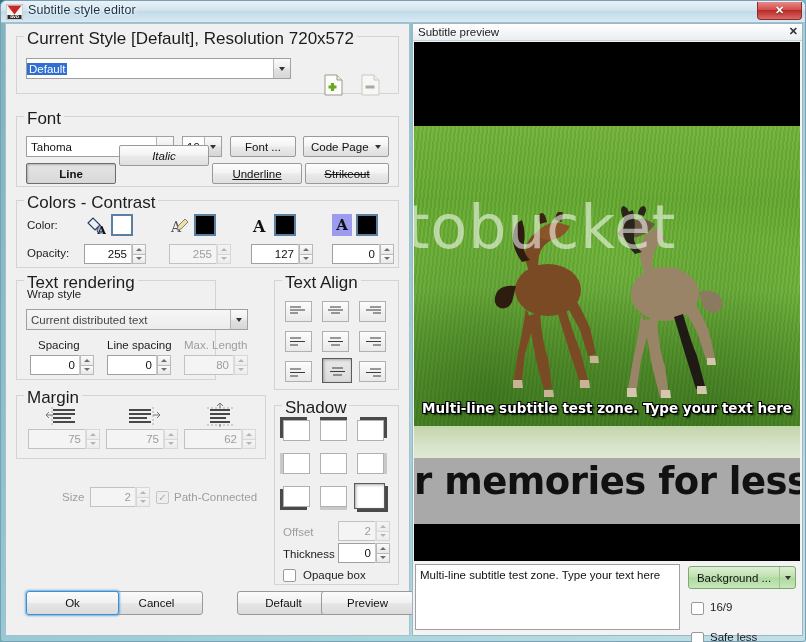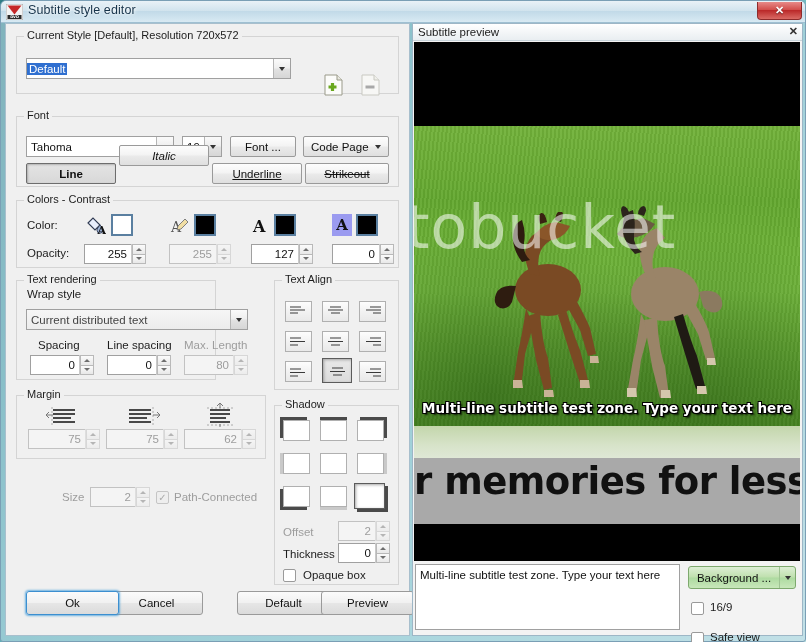--- a/index.html
+++ b/index.html
@@ -70,21 +70,21 @@
   .group {
     position: absolute;
     border: 1px solid #d4d4d4;
     background: transparent;
   }
   .group-label {
     position: absolute;
     top: -8px; left: 7px;
     background: #f0f0f0;
     padding: 0 3px;
-    font-size: 11px;
+    font-size: 17px;
     color: #1c1c1c;
   }
 
   
   .ctl {
     background: linear-gradient(to bottom, #fdfdfd 0%, #f3f3f3 48%, #eaeaea 52%, #dfdfdf 100%);
     border: 1px solid #9a9a9a;
     border-radius: 2px;
     font-size: 11.5px;
     color: #111;
@@ -723,17 +723,17 @@
         <span class="t">Background ...</span>
         <span class="a">
             <i class="arrow-dn"></i>
           </span>
       </div>
 
       <div class="cb" style="left:278px; top:578px;"></div>
       <div class="lbl" style="left:297px; top:577px;">16/9</div>
 
       <div class="cb" style="left:278px; top:608px;"></div>
-      <div class="lbl" style="left:297px; top:607px;">Safe view</div>
+      <div class="lbl" style="left:297px; top:607px;">Safe less</div>
     </div>
 
   </div>
 </div>
 
 </body></html>

